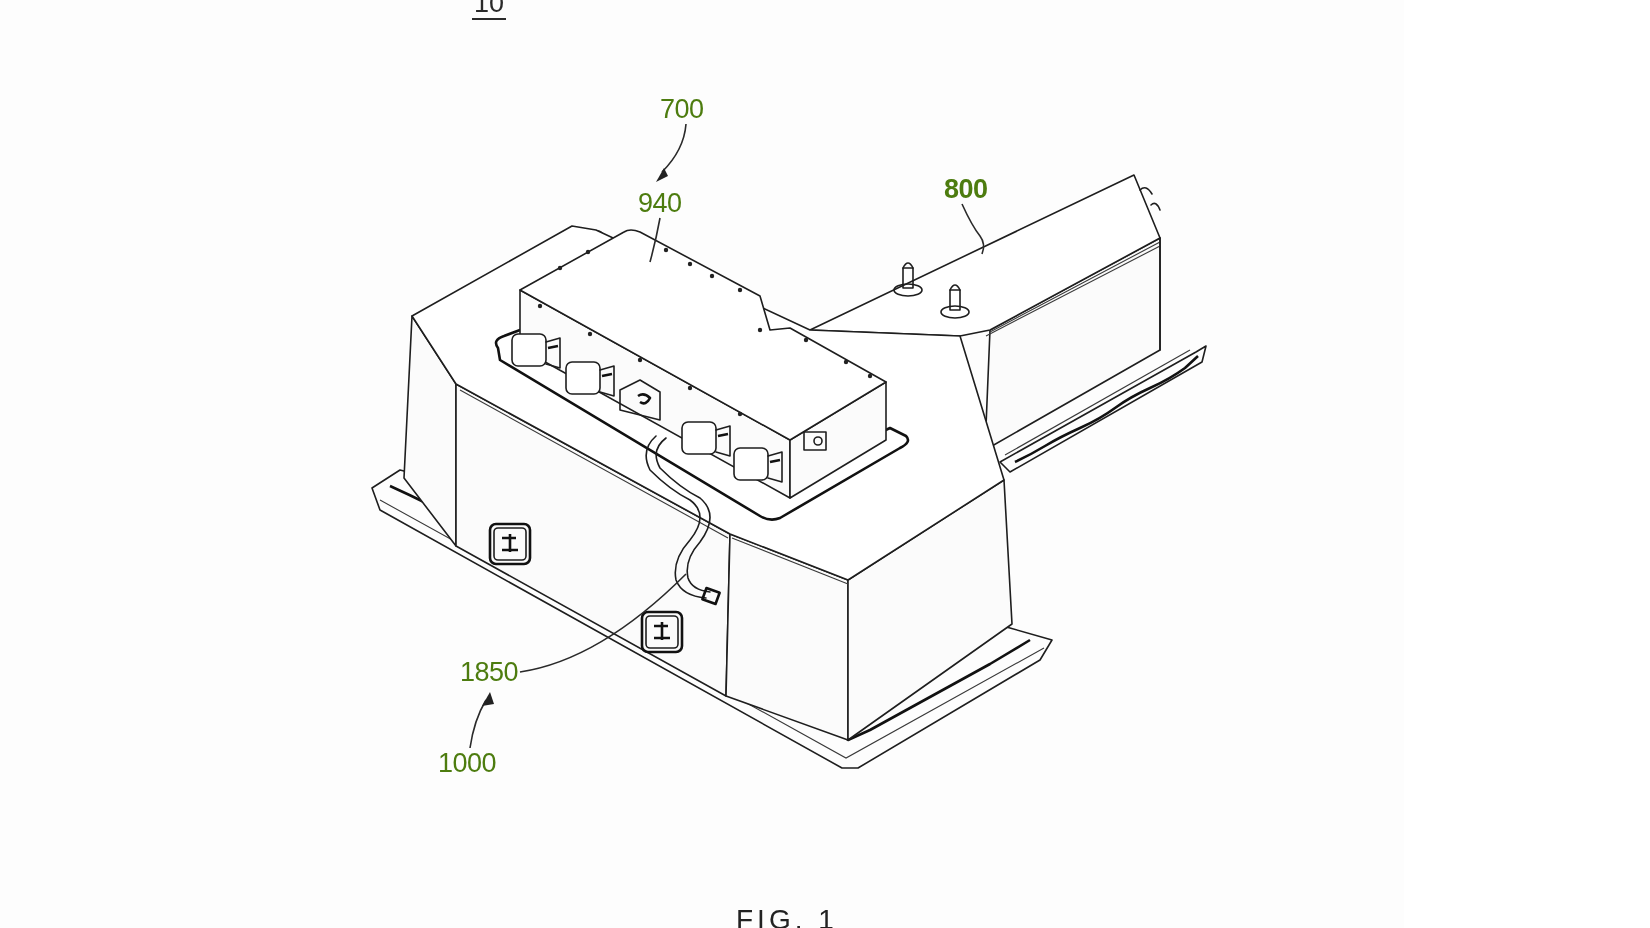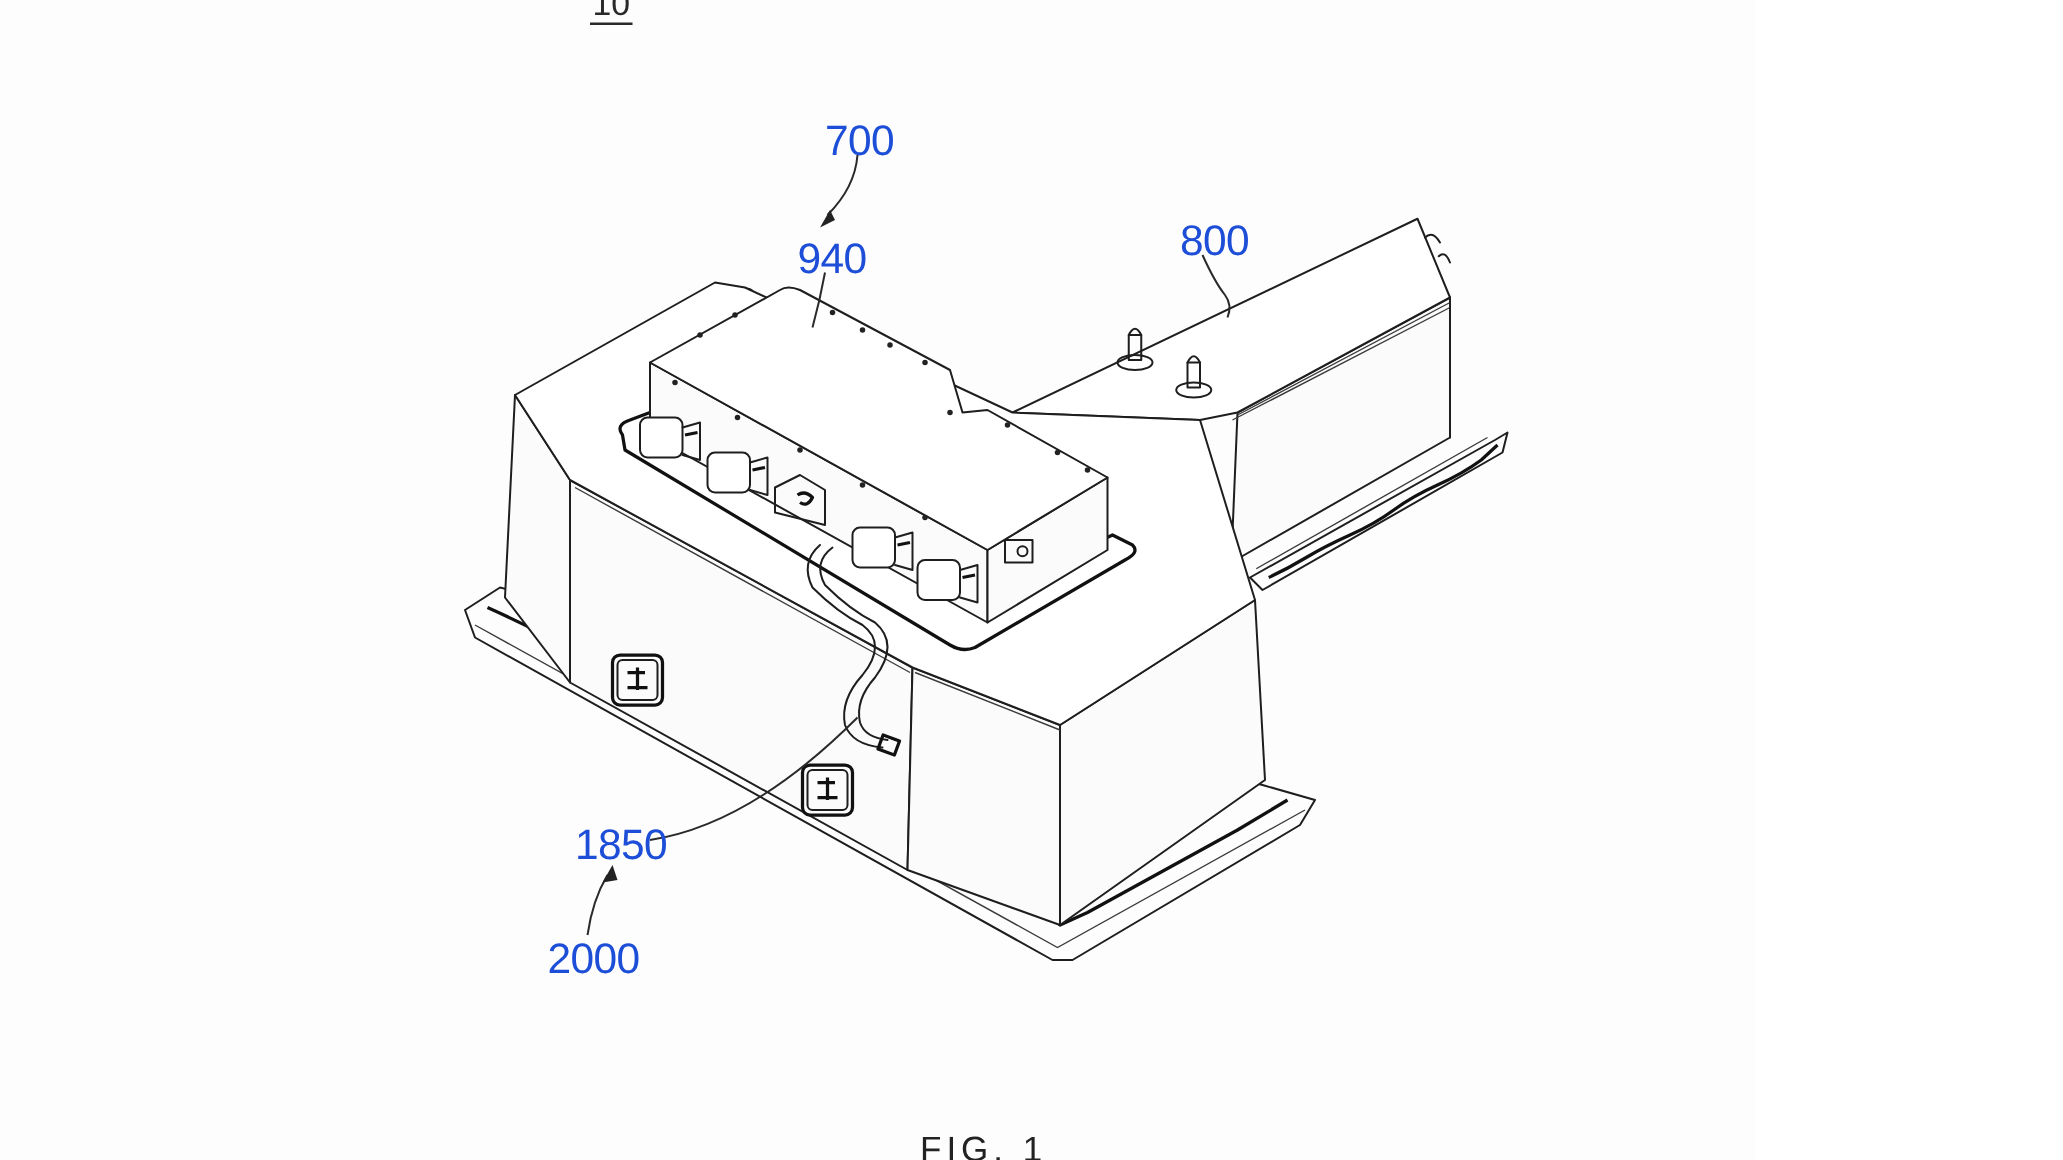--- a/index.html
+++ b/index.html
@@ -1,20 +1,20 @@
 <!DOCTYPE html>
 <html><head>
 <meta charset="utf-8">
 <style>
   html, body { margin: 0; padding: 0; background: #ffffff; }
   body { width: 1650px; height: 928px; overflow: hidden; position: relative;
          font-family: "Liberation Sans", "DejaVu Sans", sans-serif; }
   .sheet { position: absolute; left: 0; top: 0; width: 1404px; height: 928px; background: #fdfdfd; }
   svg.drawing { position: absolute; left: 0; top: 0; width: 1650px; height: 928px; }
-  .ref { position: absolute; font-size: 34px; color: #1d4ed8; letter-spacing: -0.5px; line-height: 1; }
+  .ref { position: absolute; font-size: 27px; color: #4d7c0f; letter-spacing: -0.5px; line-height: 1; }
   .fig-num { position: absolute; left: 472px; top: -10px; font-size: 27px; color: #2a2a2a;
              border-bottom: 2px solid #2a2a2a; padding: 0 2px 1px 2px; line-height: 1; }
   .fig-caption { position: absolute; left: 736px; top: 906px; font-size: 28px; color: #222; letter-spacing: 4px; line-height: 1; }
   .ln { fill: none; stroke: #1e1e1e; stroke-width: 1.6; stroke-linejoin: round; stroke-linecap: round; }
   .ln-thin { fill: none; stroke: #3a3a3a; stroke-width: 1.1; }
   .ln-heavy { fill: none; stroke: #111; stroke-width: 2.6; stroke-linejoin: round; }
   .face-top { fill: #ffffff; stroke: #1e1e1e; stroke-width: 1.6; stroke-linejoin: round; }
   .face-side { fill: #fbfbfb; stroke: #1e1e1e; stroke-width: 1.6; stroke-linejoin: round; }
   .bolt { fill: #222; }
   .leader { fill: none; stroke: #2a2a2a; stroke-width: 1.6; }
@@ -177,18 +177,18 @@
       <path class="leader" d="M520,672 Q600,660 686,574"></path>
       <path class="leader" d="M470,748 Q474,720 486,700"></path>
       <path d="M490,692 L482,706 L494,704 Z" fill="#222"></path>
     </g>
   </svg>
 
   <div class="fig-num">10</div>
 
   <div class="ref" style="left:660px; top:96px;">700</div>
   <div class="ref" style="left:638px; top:190px;">940</div>
-  <div class="ref" style="left:944px; top:176px;">800</div>
+  <div class="ref" style="left:944px; top:176px;font-weight:bold;">800</div>
   <div class="ref" style="left:460px; top:659px;">1850</div>
-  <div class="ref" style="left:438px; top:750px;">2000</div>
+  <div class="ref" style="left:438px; top:750px;">1000</div>
 
   <div class="fig-caption">FIG. 1</div>
 </div>
 
 </body></html>

